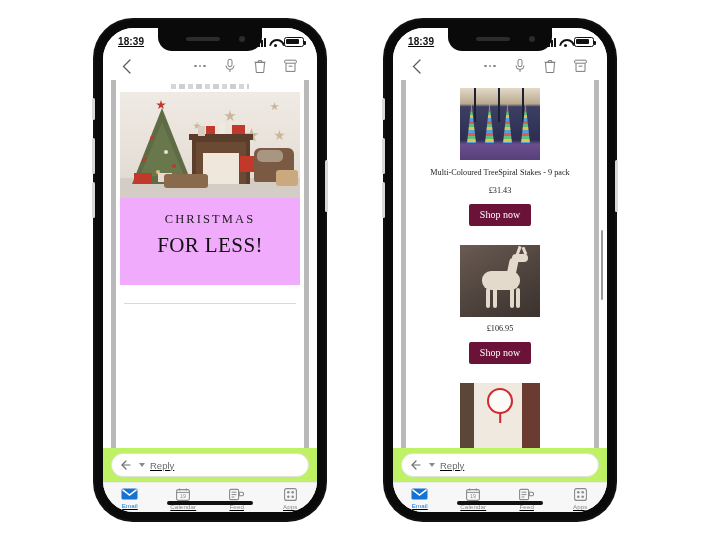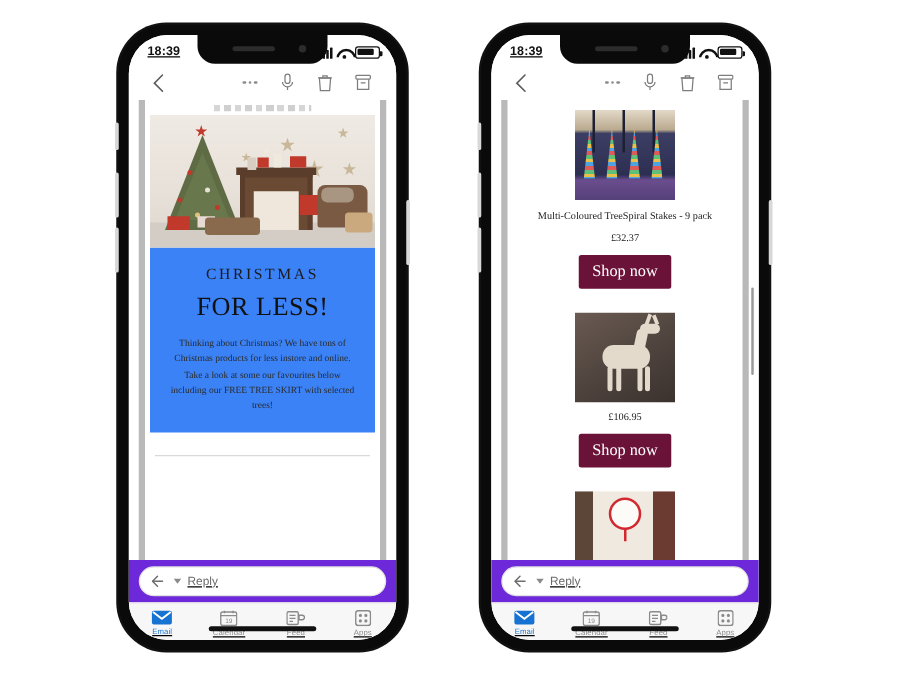--- a/index.html
+++ b/index.html
@@ -151,21 +151,21 @@
   }
   .chair {
     position:absolute; right:6px; bottom:16px; width:40px; height:34px;
     background:#7a5a42; border-radius:6px 6px 2px 2px;
   }
   .chair .throw { position:absolute; left:3px; top:2px; width:26px; height:12px; background:#a89683; border-radius:5px; }
   .stool { position:absolute; right:2px; bottom:12px; width:22px; height:16px; background:#caa97f; border-radius:3px; }
   .sled  { position:absolute; left:44px; bottom:10px; width:44px; height:14px; background:#8a6a4d; border-radius:3px; }
 
   .promo {
-    width: 180px; margin: 0 auto; background:#3b82f6;
+    width: 180px; margin: 0 auto; background:#f0abfc;
     padding: 14px 10px 16px; text-align:center;
   }
   .promo h1 {
     font-family:"Liberation Serif", serif; font-weight:400;
     font-size:12.5px; letter-spacing:2.1px; color:#1b1b1b; margin-bottom:6px;
   }
   .promo h2 {
     font-family:"Liberation Serif", serif; font-weight:400;
     font-size:21px; letter-spacing:.4px; color:#111; margin-bottom:11px;
   }
@@ -181,21 +181,21 @@
   .prod .ptitle {
     font-family:"Liberation Serif", serif; font-size:8.2px; line-height:1.42;
     color:#1d1d1d; padding:0 4px;
   }
   .prod .pprice {
     font-family:"Liberation Serif", serif; font-size:8.2px; color:#1d1d1d; margin-top:7px;
   }
   .shopnow {
     display:inline-block; margin-top:9px; padding:5px 11px 6px;
     background:#6b1239; color:#fff; border:none; cursor:pointer;
-    font-family:"Liberation Serif", serif; font-size:13px; border-radius:2px;
+    font-family:"Liberation Serif", serif; font-size:10px; border-radius:2px;
   }
   .prod-gap { height: 17px; }
 
   
   .art-stakes { position:absolute; inset:0; background:linear-gradient(180deg,#e3d9c8 0%,#b9a98e 22%,#3c3f63 26%,#2c2f52 72%,#6b4d8e 78%,#55417a 100%); }
   .art-stakes .spike {
     position:absolute; bottom:17px; width:9px; height:40px;
     background: repeating-linear-gradient(180deg,#e8c04a 0 3px,#4fa3e0 3px 6px,#e05a5a 6px 9px,#5fc07a 9px 12px);
     clip-path: polygon(50% 0,100% 100%,0 100%);
   }
@@ -211,21 +211,21 @@
   .art-santa { position:absolute; inset:0; background:linear-gradient(90deg,#5b4637 0 18%,#efe9e0 18% 78%,#6b3b32 78% 100%); }
   .art-santa .sign {
     position:absolute; left:50%; top:5px; transform:translateX(-50%);
     width:26px; height:26px; border:2.4px solid #d0292f; border-radius:50%;
     background:#fdfbf8;
   }
   .art-santa .post { position:absolute; left:50%; top:30px; transform:translateX(-50%); width:1.6px; height:10px; background:#d0292f; }
 
   
   .replybar {
-    height: 34px; background:#6d28d9;
+    height: 34px; background:#bef264;
     display:flex; align-items:center; padding: 0 8px;
   }
   .reply-field {
     flex:1; height:24px; background:#fff; border:1px solid #e0e0e0; border-radius:13px;
     display:flex; align-items:center; padding:0 9px; gap:5px;
   }
   .reply-ph { font-size:9.5px; color:#6a6a6a; }
   .chev { width:0;height:0;border-left:3px solid transparent;border-right:3px solid transparent;border-top:4px solid #8a8a8a; }
 
   
@@ -347,21 +347,20 @@
             <span class="sled"></span>
             <span class="chair">
                 <span class="throw"></span>
               </span>
             <span class="stool"></span>
           </div>
 
           <div class="promo">
             <h1>CHRISTMAS</h1>
             <h2>FOR LESS!</h2>
-            <p>Thinking about Christmas? We have tons of Christmas products for less instore and online. Take  a look at some our favourites below including our FREE TREE SKIRT with selected trees!</p>
           </div>
 
           <div class="divider"></div>
         </div>
       </div>
 
       <div class="replybar">
         <div class="reply-field">
           <svg width="13" height="11" viewBox="0 0 13 11">
             <path d="M5 1 L1 5 L5 9" stroke="#6d6d6d" stroke-width="1.2" fill="none" stroke-linecap="round" stroke-linejoin="round"></path>
@@ -494,21 +493,21 @@
                 <span class="trunk" style="left:14px;"></span>
                 <span class="trunk" style="left:38px;"></span>
                 <span class="trunk" style="left:62px;"></span>
                 <span class="spike" style="left:7px;"></span>
                 <span class="spike" style="left:25px;"></span>
                 <span class="spike" style="left:43px;"></span>
                 <span class="spike" style="left:61px;"></span>
               </span>
             </div>
             <div class="ptitle">Multi-Coloured TreeSpiral Stakes - 9 pack</div>
-            <div class="pprice">£32.37</div>
+            <div class="pprice">£31.43</div>
             <button class="shopnow">Shop now</button>
           </div>
 
           <div class="prod-gap"></div>
 
           <div class="prod">
             <div class="pimg">
               <span class="art-deer">
                 <span class="body"></span>
                 <span class="neck"></span>

